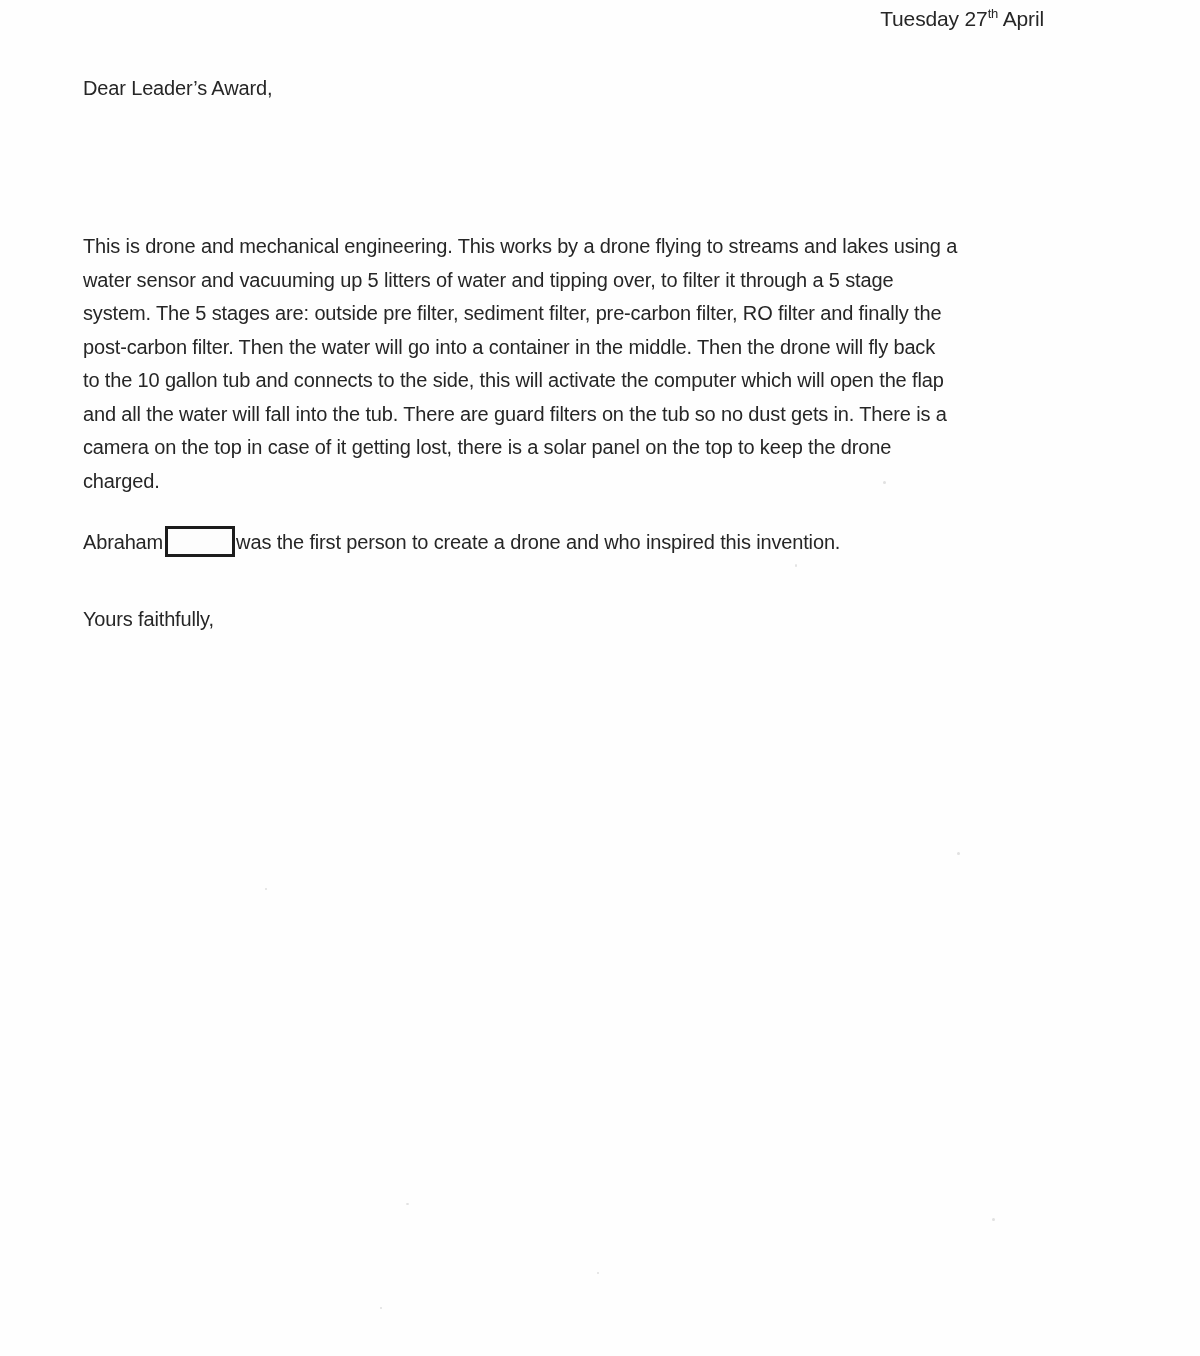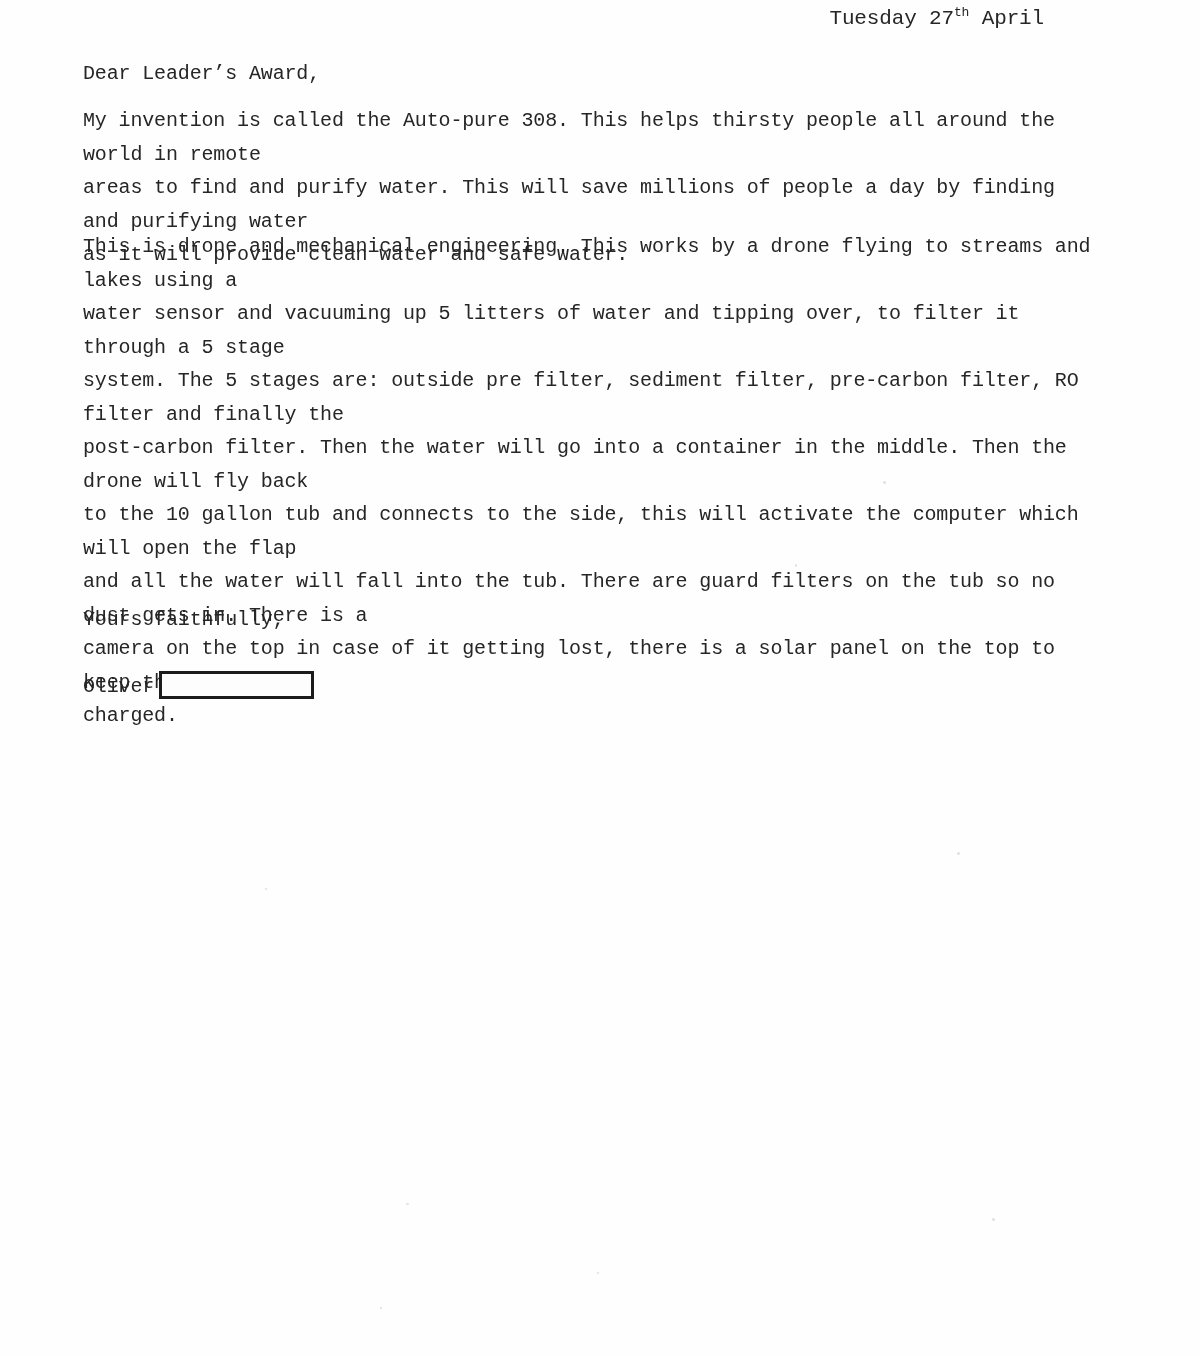--- a/index.html
+++ b/index.html
@@ -14,41 +14,40 @@
     background: #fefefe;
     font-family: "Liberation Sans", sans-serif;
     color: #262626;
     overflow: hidden;
   }
   .txt {
     font-size: 20px;
     letter-spacing: -0.15px;
     line-height: 33.5px;
     color: #262626;
-    font-family: Liberation Mono, monospace;
   }
   .para {
     white-space: pre-line;
   }
   .date-line {
     position: absolute;
     top: 6px;
     right: 156px;
     font-size: 21px;
     line-height: 26px;
     white-space: nowrap;
   }
   .date-line sup {
     font-size: 13px;
     vertical-align: super;
     line-height: 0;
   }
   .salutation {
     position: absolute;
-    top: 57px;
+    top: 72px;
     left: 83px;
   }
   .paragraph-1 {
     position: absolute;
     top: 104px;
     left: 83px;
     width: 1010px;
   }
   .paragraph-2 {
     position: absolute;
@@ -103,37 +102,34 @@
 </style>
 </head>
 <body>
 
 <div class="page">
 
   <div class="date-line txt"><span>Tuesday 27</span><sup>th</sup><span> April</span></div>
 
   <div class="salutation txt">Dear Leader’s Award,</div>
 
-  <div class="paragraph-1 txt para">My invention is called the Auto-pure 308. This helps thirsty people all around the world in remote
-areas to find and purify water. This will save millions of people a day by finding and purifying water
-as it will provide clean water and safe water.</div>
 
   <div class="paragraph-2 txt para">This is drone and mechanical engineering. This works by a drone flying to streams and lakes using a
 water sensor and vacuuming up 5 litters of water and tipping over, to filter it through a 5 stage
 system. The 5 stages are: outside pre filter, sediment filter, pre-carbon filter, RO filter and finally the
 post-carbon filter. Then the water will go into a container in the middle. Then the drone will fly back
 to the 10 gallon tub and connects to the side, this will activate the computer which will open the flap
 and all the water will fall into the tub. There are guard filters on the tub so no dust gets in. There is a
 camera on the top in case of it getting lost, there is a solar panel on the top to keep the drone
 charged.</div>
 
+  <div class="inspiration-line txt"><span>Abraham</span><span class="redaction-box name"></span><span>was the first person to create a drone and who inspired this invention.</span></div>
 
   <div class="closing txt">Yours faithfully,</div>
 
-  <div class="signature-line txt"><span>Oliver</span><span class="redaction-box signature"></span></div>
 
   <div class="speck" style="left:883px; top:481px; width:3px; height:3px;"></div>
   <div class="speck" style="left:795px; top:564px; width:2px; height:3px;"></div>
   <div class="speck" style="left:957px; top:852px; width:3px; height:3px;"></div>
   <div class="speck" style="left:265px; top:888px; width:2px; height:2px;"></div>
   <div class="speck" style="left:406px; top:1203px; width:3px; height:2px;"></div>
   <div class="speck" style="left:992px; top:1218px; width:3px; height:3px;"></div>
   <div class="speck" style="left:597px; top:1272px; width:2px; height:2px;"></div>
   <div class="speck" style="left:380px; top:1307px; width:2px; height:2px;"></div>
 

